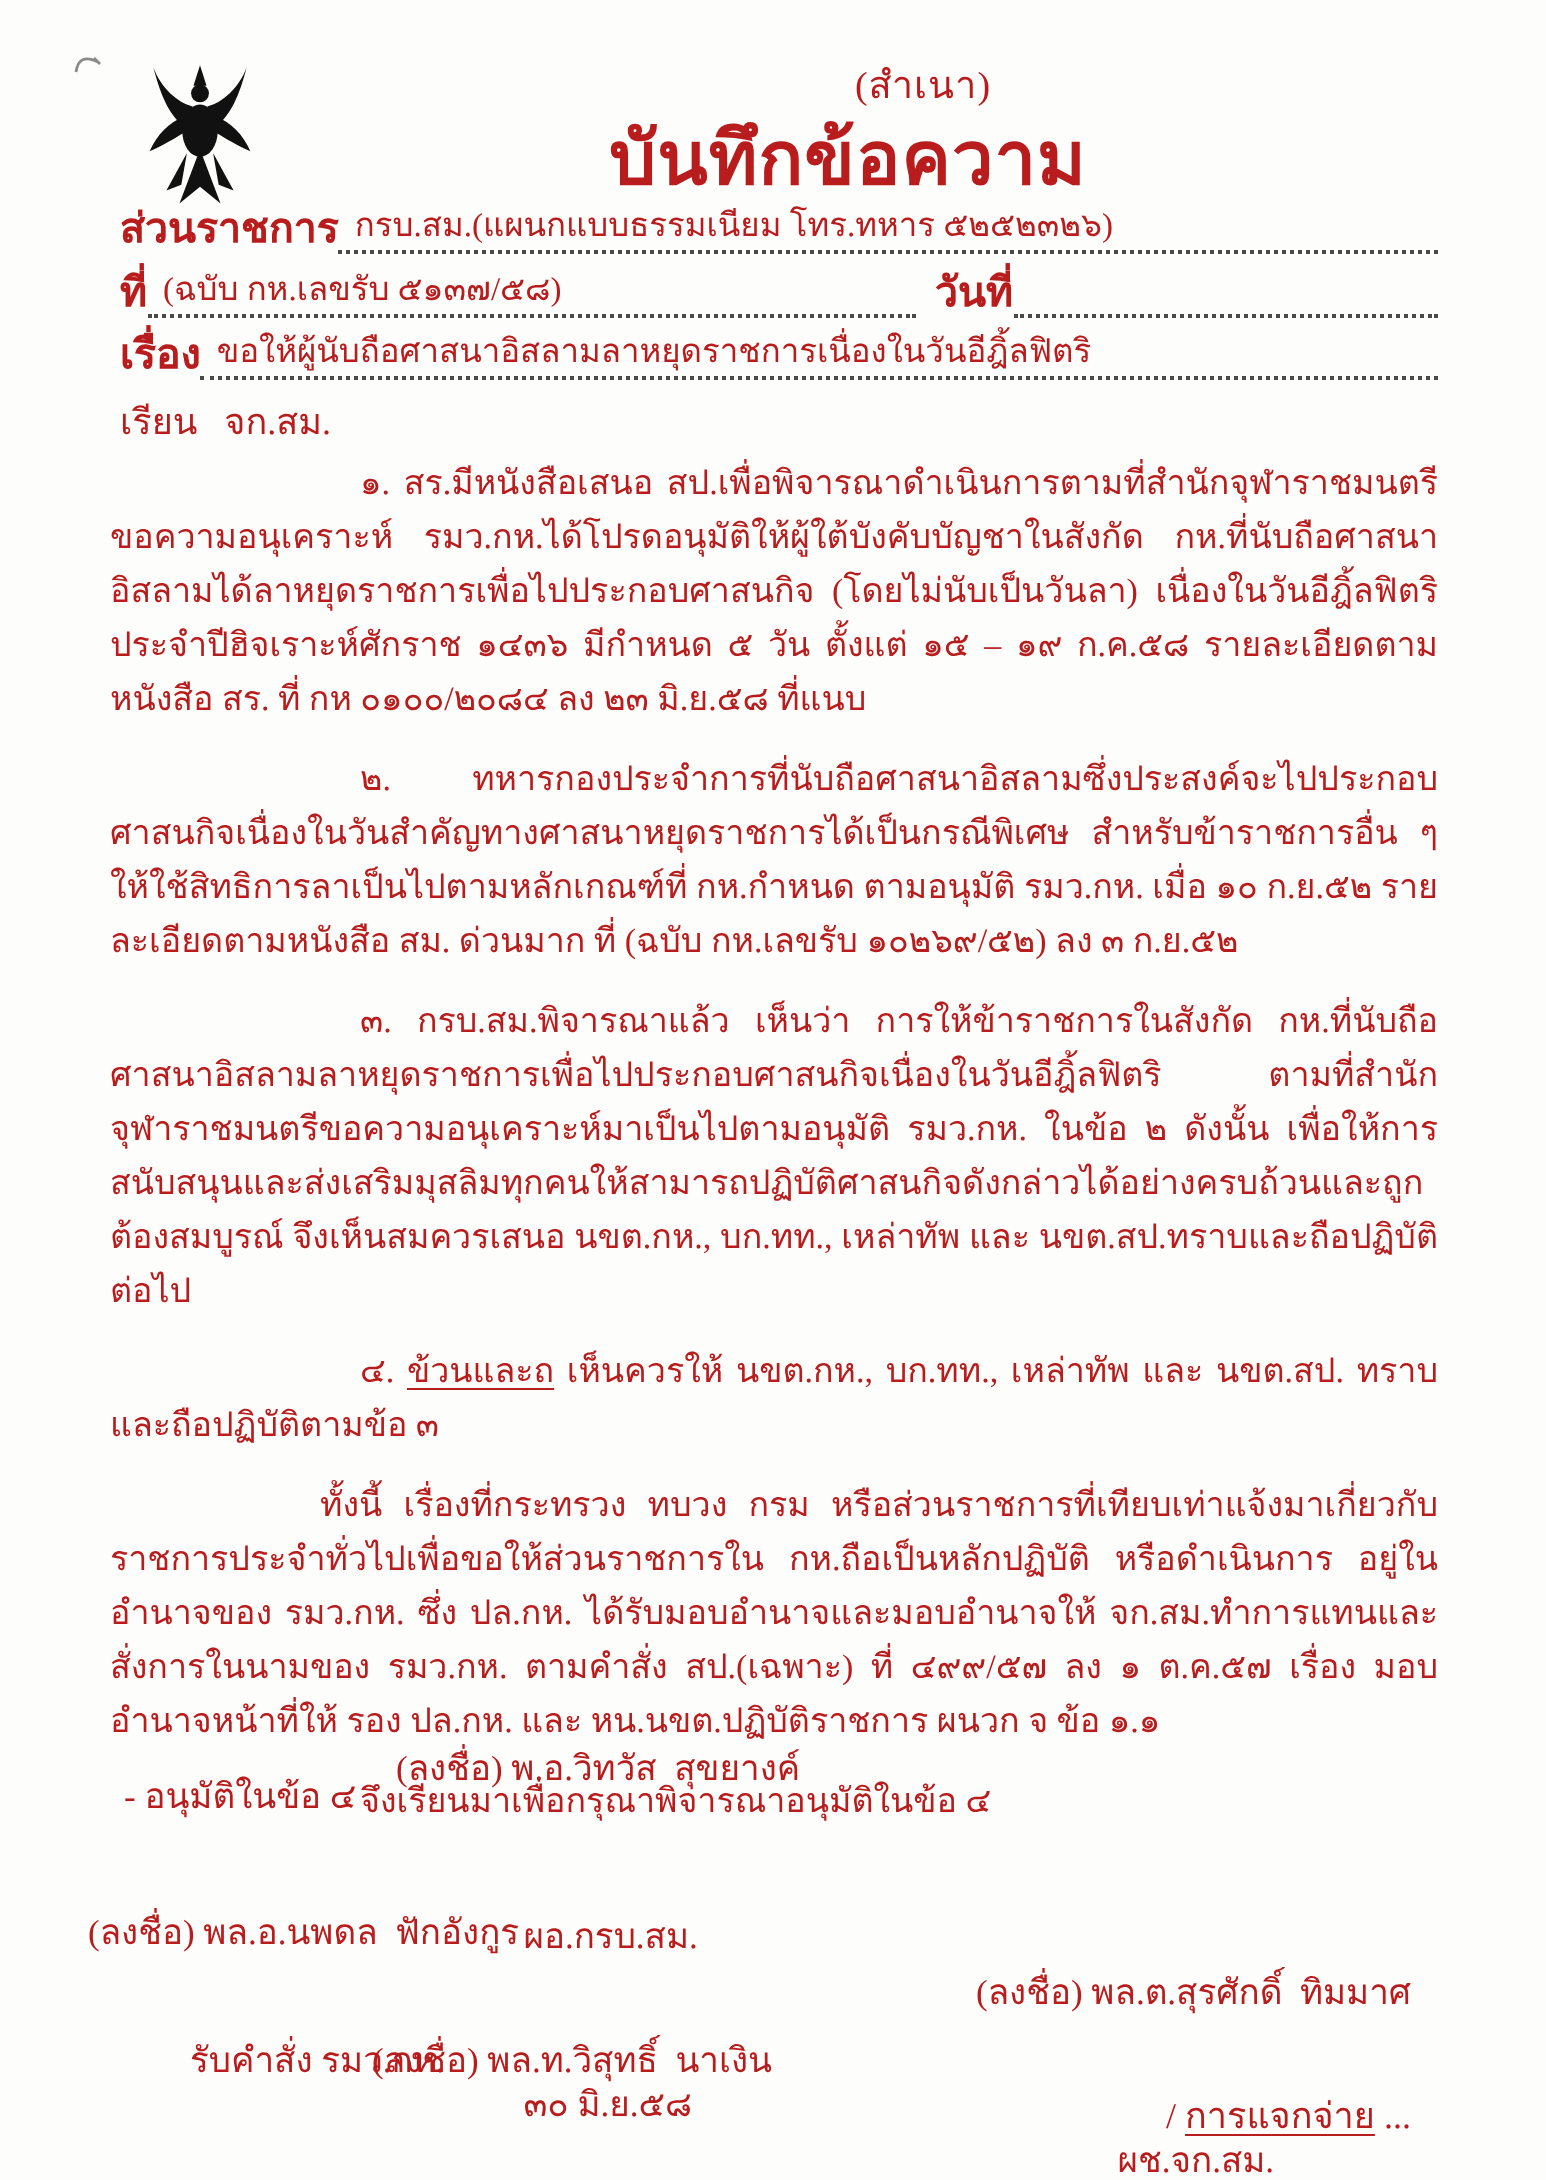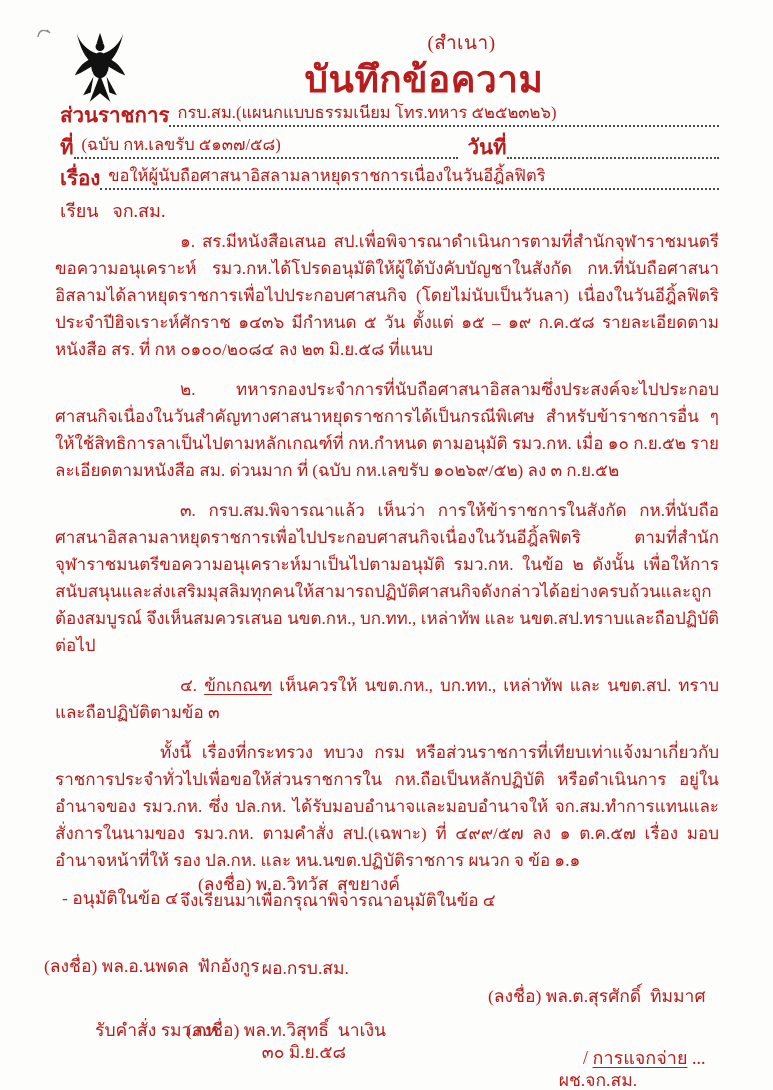--- a/index.html
+++ b/index.html
@@ -122,21 +122,21 @@
     <span class="form-label">เรื่อง</span>
     <span class="dotline grow">ขอให้ผู้นับถือศาสนาอิสลามลาหยุดราชการเนื่องในวันอีฎิ้ลฟิตริ</span>
   </div>
 
   <div class="salutation"><span>เรียน</span><span>   </span><span>จก.สม.</span></div>
 
   <div class="body-text">
     <p>๑. สร.มีหนังสือเสนอ สป.เพื่อพิจารณาดำเนินการตามที่สำนักจุฬาราชมนตรีขอความอนุเคราะห์ รมว.กห.ได้โปรดอนุมัติให้ผู้ใต้บังคับบัญชาในสังกัด กห.ที่นับถือศาสนาอิสลามได้ลาหยุดราชการเพื่อไปประกอบศาสนกิจ (โดยไม่นับเป็นวันลา) เนื่องในวันอีฎิ้ลฟิตริ ประจำปีฮิจเราะห์ศักราช ๑๔๓๖ มีกำหนด ๕ วัน ตั้งแต่ ๑๕ – ๑๙ ก.ค.๕๘ รายละเอียดตามหนังสือ สร. ที่ กห ๐๑๐๐/๒๐๘๔ ลง ๒๓ มิ.ย.๕๘ ที่แนบ</p>
     <p>๒. ทหารกองประจำการที่นับถือศาสนาอิสลามซึ่งประสงค์จะไปประกอบศาสนกิจเนื่องในวันสำคัญทางศาสนาหยุดราชการได้เป็นกรณีพิเศษ  สำหรับข้าราชการอื่น ๆ ให้ใช้สิทธิการลาเป็นไปตามหลักเกณฑ์ที่ กห.กำหนด ตามอนุมัติ รมว.กห. เมื่อ ๑๐ ก.ย.๕๒ รายละเอียดตามหนังสือ สม. ด่วนมาก ที่ (ฉบับ กห.เลขรับ ๑๐๒๖๙/๕๒) ลง ๓ ก.ย.๕๒</p>
     <p>๓. กรบ.สม.พิจารณาแล้ว เห็นว่า การให้ข้าราชการในสังกัด กห.ที่นับถือศาสนาอิสลามลาหยุดราชการเพื่อไปประกอบศาสนกิจเนื่องในวันอีฎิ้ลฟิตริ ตามที่สำนักจุฬาราชมนตรีขอความอนุเคราะห์มาเป็นไปตามอนุมัติ รมว.กห. ในข้อ ๒ ดังนั้น เพื่อให้การสนับสนุนและส่งเสริมมุสลิมทุกคนให้สามารถปฏิบัติศาสนกิจดังกล่าวได้อย่างครบถ้วนและถูกต้องสมบูรณ์ จึงเห็นสมควรเสนอ นขต.กห., บก.ทท., เหล่าทัพ และ นขต.สป.ทราบและถือปฏิบัติต่อไป</p>
-    <p><span>๔. </span><span class="u">ข้กเกณฑ</span><span> เห็นควรให้ นขต.กห., บก.ทท., เหล่าทัพ และ นขต.สป. ทราบและถือปฏิบัติตามข้อ ๓</span></p>
+    <p><span>๔. </span><span class="u">ข้วนและถ</span><span> เห็นควรให้ นขต.กห., บก.ทท., เหล่าทัพ และ นขต.สป. ทราบและถือปฏิบัติตามข้อ ๓</span></p>
     <p class="hang">ทั้งนี้ เรื่องที่กระทรวง ทบวง กรม หรือส่วนราชการที่เทียบเท่าแจ้งมาเกี่ยวกับราชการประจำทั่วไปเพื่อขอให้ส่วนราชการใน กห.ถือเป็นหลักปฏิบัติ หรือดำเนินการ อยู่ในอำนาจของ รมว.กห. ซึ่ง ปล.กห. ได้รับมอบอำนาจและมอบอำนาจให้ จก.สม.ทำการแทนและสั่งการในนามของ รมว.กห. ตามคำสั่ง สป.(เฉพาะ) ที่ ๔๙๙/๕๗ ลง ๑ ต.ค.๕๗ เรื่อง มอบอำนาจหน้าที่ให้ รอง ปล.กห. และ หน.นขต.ปฏิบัติราชการ ผนวก จ ข้อ ๑.๑</p>
     <p class="closing">จึงเรียนมาเพื่อกรุณาพิจารณาอนุมัติในข้อ ๔</p>
   </div>
 
   <div class="approval-note">
     <div>- อนุมัติในข้อ ๔</div>
     <div class="cmd">รับคำสั่ง รมว.กห.</div>
   </div>
 
   <div class="sig sig-a">

